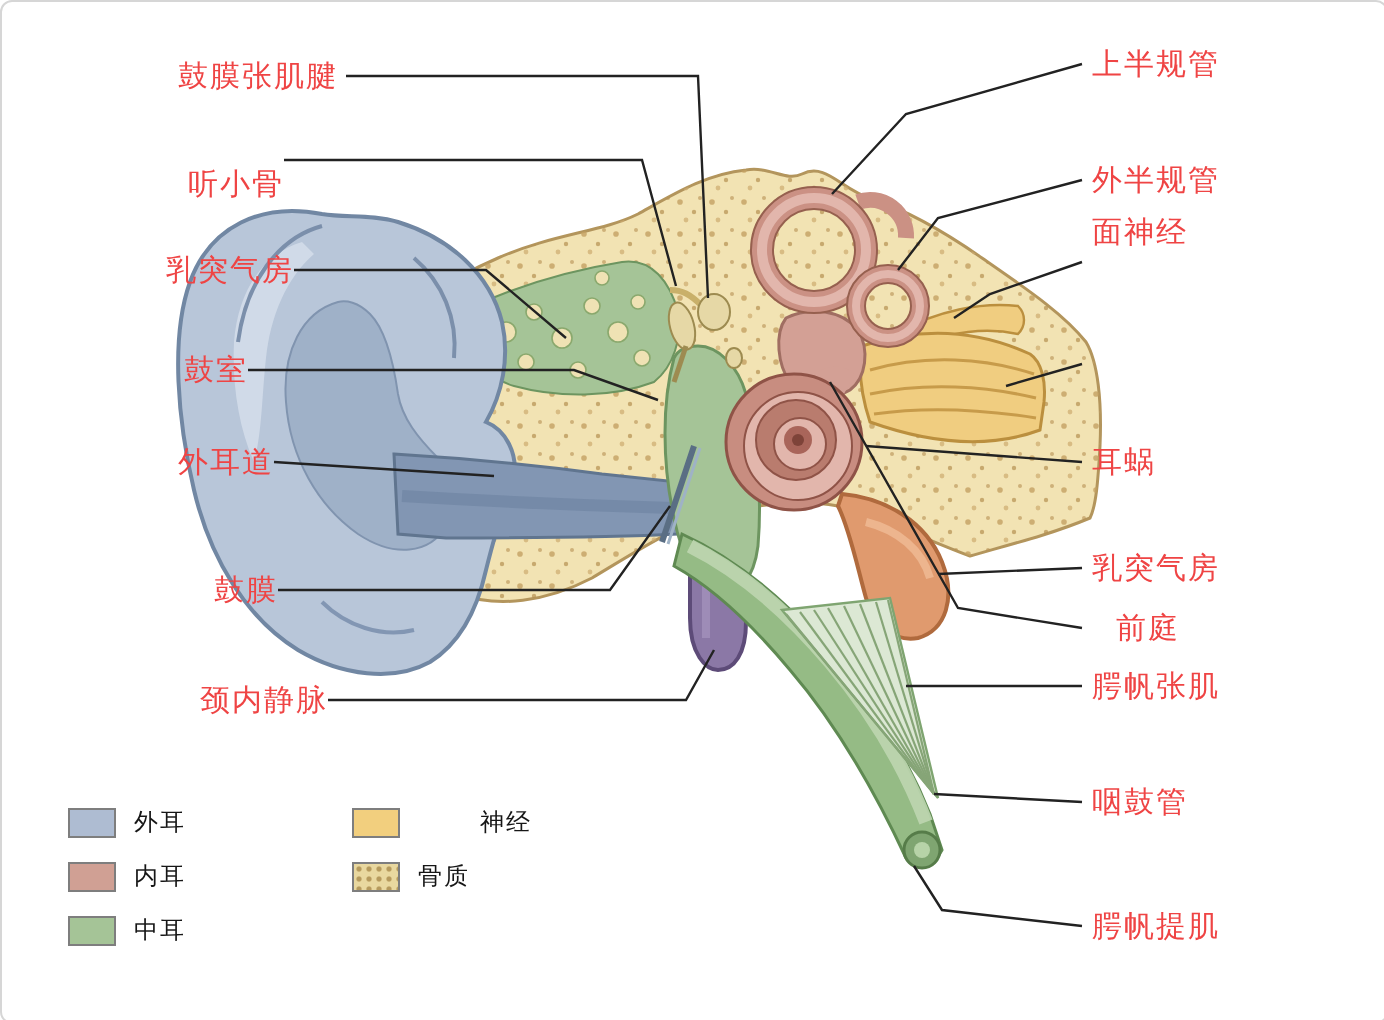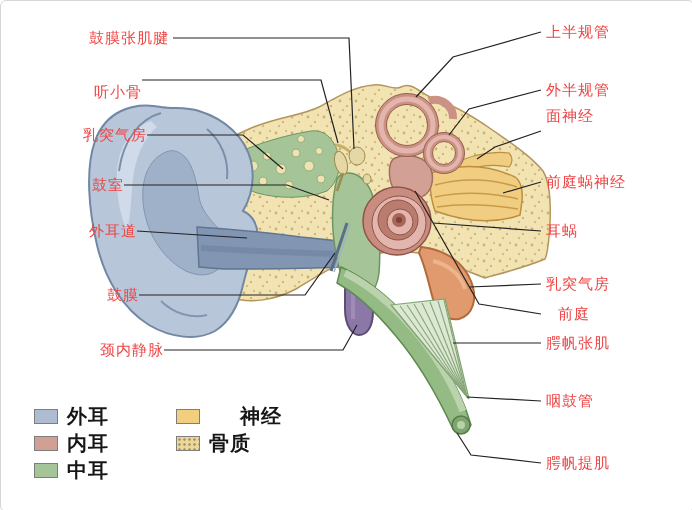--- a/index.html
+++ b/index.html
@@ -12,21 +12,21 @@
   .lbl {
     position:absolute; font-size:15px; font-weight:400; color:#ef4444;
     white-space:nowrap; line-height:18px; letter-spacing:1px;
   }
   .legend-item { position:absolute; display:flex; align-items:center; gap:9px; }
   .swatch { width:24px; height:15px; border:1px solid #7e7e7e; box-sizing:border-box; flex:0 0 auto; }
   .swatch.speckled {
     background-image: radial-gradient(circle, rgba(140,104,38,0.55) 1px, transparent 1.6px);
     background-size: 5px 5px;
   }
-  .legend-label { font-size:20px; font-weight:700; color:#161616; letter-spacing:1px; }
+  .legend-label { font-size:12px; font-weight:400; color:#161616; letter-spacing:1px; }
 </style>
 </head>
 <body>
 
 <div class="page">
 
   <svg class="art" width="692" height="510" viewBox="0 0 692 510">
     <defs>
       <pattern id="spk" width="16" height="16" patternUnits="userSpaceOnUse">
         <circle cx="3" cy="4" r="1.4" fill="#c4a163" opacity="0.8"></circle>
@@ -213,21 +213,20 @@
   <div class="lbl" style="right:551px; top:70px;margin-top:12px;">听小骨</div>
   <div class="lbl" style="right:546px; top:125px;">乳突气房</div>
   <div class="lbl" style="right:569px; top:175px;">鼓室</div>
   <div class="lbl" style="right:556px; top:221px;">外耳道</div>
   <div class="lbl" style="right:554px; top:285px;">鼓膜</div>
   <div class="lbl" style="right:529px; top:340px;">颈内静脉</div>
 
   <div class="lbl" style="left:545px; top:22px;">上半规管</div>
   <div class="lbl" style="left:545px; top:80px;">外半规管</div>
   <div class="lbl" style="left:545px; top:106px;">面神经</div>
-  <div class="lbl" style="left:545px; top:172px;">前庭蜗神经</div>
   <div class="lbl" style="left:545px; top:221px;">耳蜗</div>
   <div class="lbl" style="left:545px; top:274px;">乳突气房</div>
   <div class="lbl" style="left:545px; top:304px;margin-left:12px;">前庭</div>
   <div class="lbl" style="left:545px; top:333px;">腭帆张肌</div>
   <div class="lbl" style="left:545px; top:391px;">咽鼓管</div>
   <div class="lbl" style="left:545px; top:453px;">腭帆提肌</div>
 
   <div>
     <div class="legend-item" style="left:33px; top:402px;">
       <span class="swatch" style="background-color: rgb(174, 188, 210);"></span>

